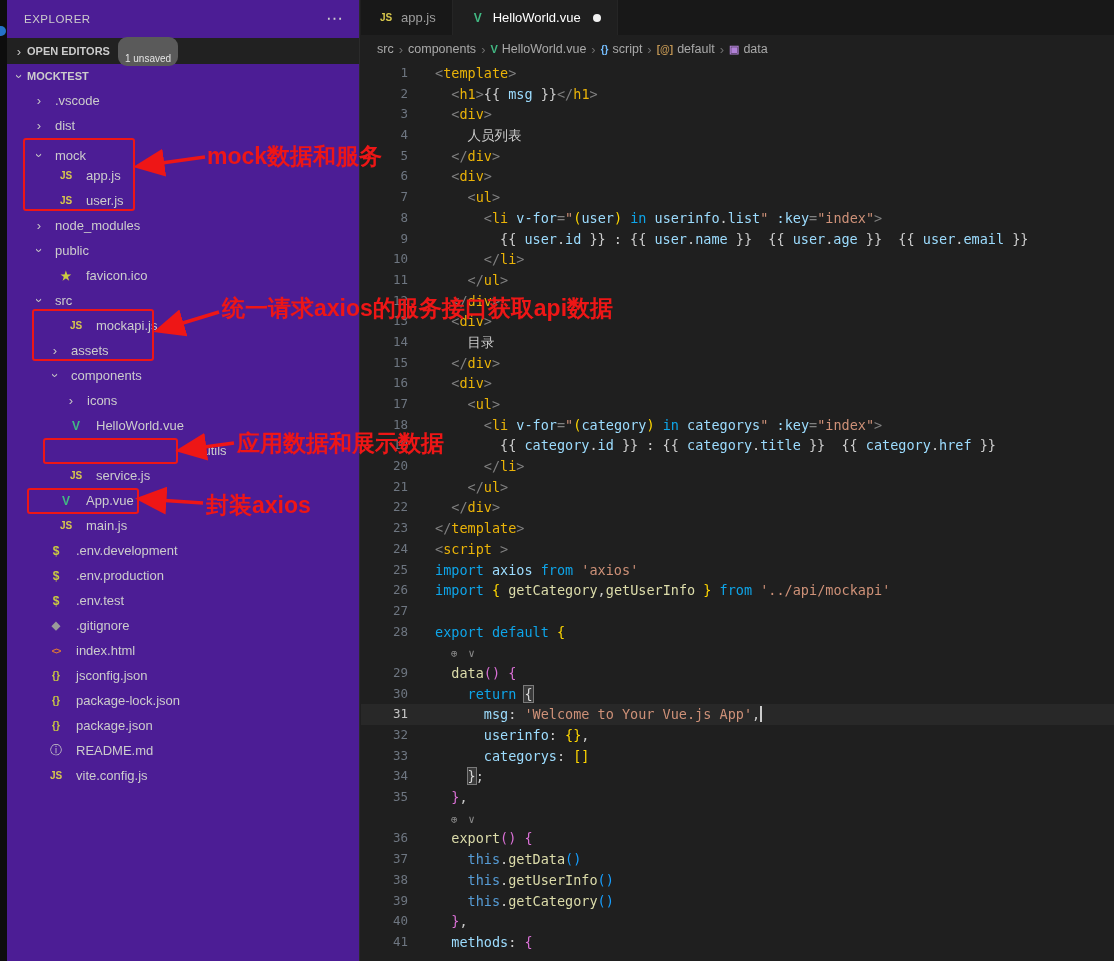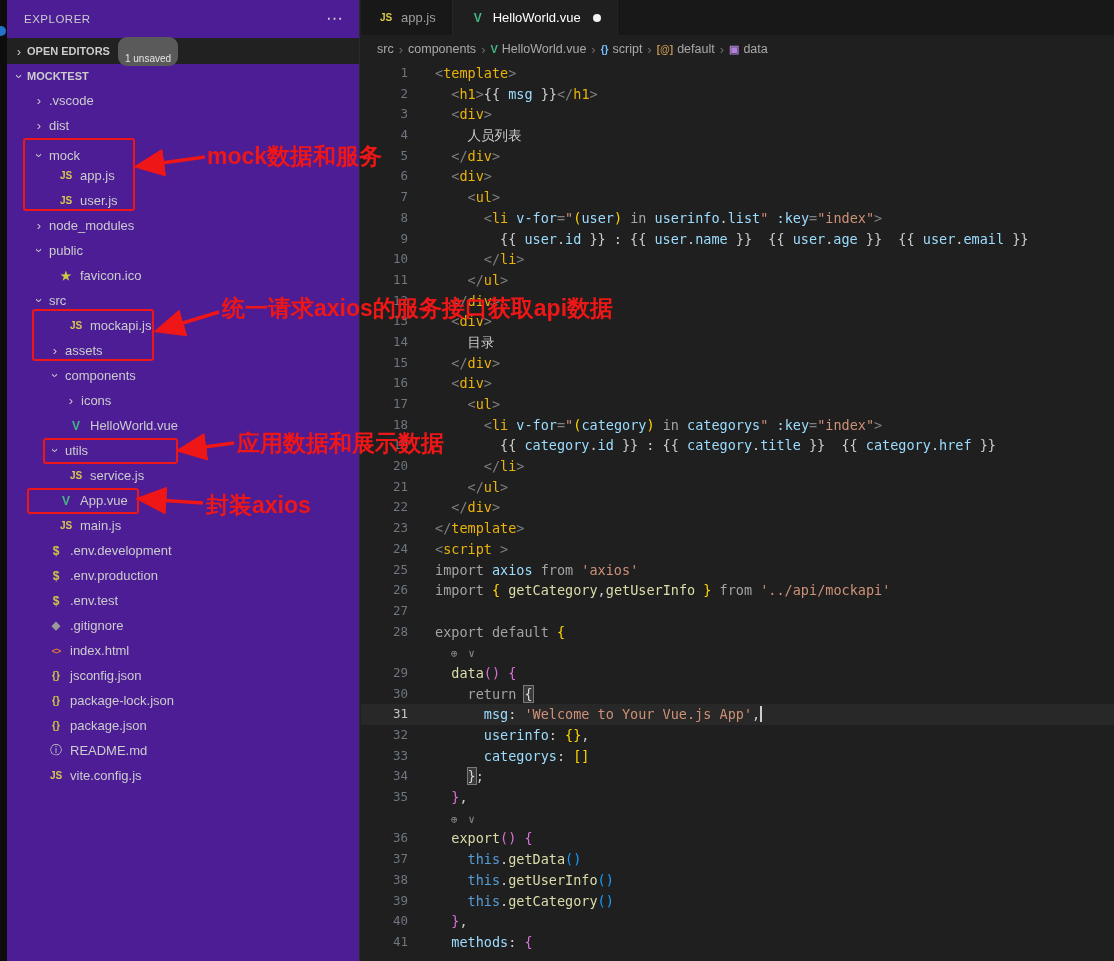--- a/index.html
+++ b/index.html
@@ -14,21 +14,21 @@
   #sidebar{position:absolute;left:7px;top:0;width:353px;height:961px;background:#4c1d95;border-right:1px solid #2b2b2b;z-index:1}
   .sb-header{height:38px;display:flex;align-items:center;padding:0 16px 0 17px;font-size:11.5px;color:#cccccc}
   .sb-header .title{flex:1;letter-spacing:.5px}
   .more{color:#cccccc;font-size:17px;cursor:pointer;line-height:10px}
   .sec{height:26px;display:flex;align-items:center;font-weight:bold;font-size:11px;color:#cccccc;padding-left:4px;background:#212121}
   .sec.root{background:transparent;height:24px}
   .tw{display:inline-block;width:16px;color:#c5c5c5;font-size:13px;text-align:center;font-weight:normal}
   .tw.open{transform:rotate(90deg)}
   .badge{margin-left:8px;background:#5a5a5a;color:#e4e4e4;font-size:10px;font-weight:normal;padding:16px 7px 2px;border-radius:9px}
   .tree-row{height:25px;display:flex;align-items:center;font-size:13px;color:#cccccc;cursor:pointer;white-space:nowrap}
-  .tlabel{margin-left:2px}
+  .tlabel{margin-left:8px}
   .fico{display:inline-flex;width:18px;justify-content:center;align-items:center;margin-right:3px;font-weight:bold;font-size:10px;flex:none}
   .i-js{color:#d8c84c}
   .i-vue{color:#42b883;font-size:12px}
   .i-star{color:#cbcb41;font-size:12px}
   .i-env{color:#cbcb41;font-size:12px}
   .i-git{color:#9a9a9a;font-size:11px}
   .i-html{color:#e37933;font-size:9px;letter-spacing:-1px}
   .i-json{color:#cbcb41}
   .i-md{color:#c8c8c8;font-size:12px;font-weight:normal}
 
@@ -49,21 +49,21 @@
   .bc-field{color:#b180d7;font-size:11px}
 
   
   #code{position:relative}
   .cl{display:flex;height:20.7px;line-height:20.7px;font-family:"DejaVu Sans Mono",monospace;font-size:13.5px;white-space:pre}
   .cl.cur{background:rgba(255,255,255,0.045)}
   .ln{width:47px;text-align:right;color:#6e7681;flex:none;font-size:12.5px}
   .cl.cur .ln{color:#c6c6c6}
   .ct{margin-left:27px}
   .p{color:#808080}.t{color:#eab308}.w{color:#cccccc}.a{color:#9cdcfe}.s{color:#ce9178}
-  .k{color:#a3a3a3}.f{color:#dcdcaa}.b{color:#569cd6}.g{color:#ffd700}.u{color:#da70d6}.l{color:#179fff}
+  .k{color:#0ea5e9}.f{color:#dcdcaa}.b{color:#569cd6}.g{color:#ffd700}.u{color:#da70d6}.l{color:#179fff}
   .m{color:#d7d7d7;background:rgba(120,120,120,.3);outline:1px solid #7a7a7a}
   .wdg{color:#8a8a8a;font-size:11px;margin-left:16px;letter-spacing:2px}
   .caret{display:inline-block;width:1.5px;height:16px;background:#cccccc;vertical-align:-3px}
 
   
   #anns{position:absolute;inset:0;z-index:5;pointer-events:none}
   .abox{position:absolute;border:2.5px solid #ee1616;border-radius:3px}
   .albl{position:absolute;color:#ee1616;font-size:23px;font-weight:bold;white-space:nowrap}
   #arrow-svg{position:absolute;left:0;top:0}
 </style>
@@ -138,21 +138,21 @@
         <span class="tlabel">components</span>
       </div>
       <div class="tree-row" style="padding-left: 56px;">
         <span class="tw">›</span>
         <span class="tlabel">icons</span>
       </div>
       <div class="tree-row" style="padding-left: 60px;">
         <span class="fico i-vue">V</span>
         <span class="tlabel">HelloWorld.vue</span>
       </div>
-      <div class="tree-row" style="padding-left: 40px;">
+      <div class="tree-row" style="padding-left: 40px; justify-content: center;">
         <span class="tw open">›</span>
         <span class="tlabel">utils</span>
       </div>
       <div class="tree-row" style="padding-left: 60px;">
         <span class="fico i-js">JS</span>
         <span class="tlabel">service.js</span>
       </div>
       <div class="tree-row" style="padding-left: 50px;">
         <span class="fico i-vue">V</span>
         <span class="tlabel">App.vue</span>

